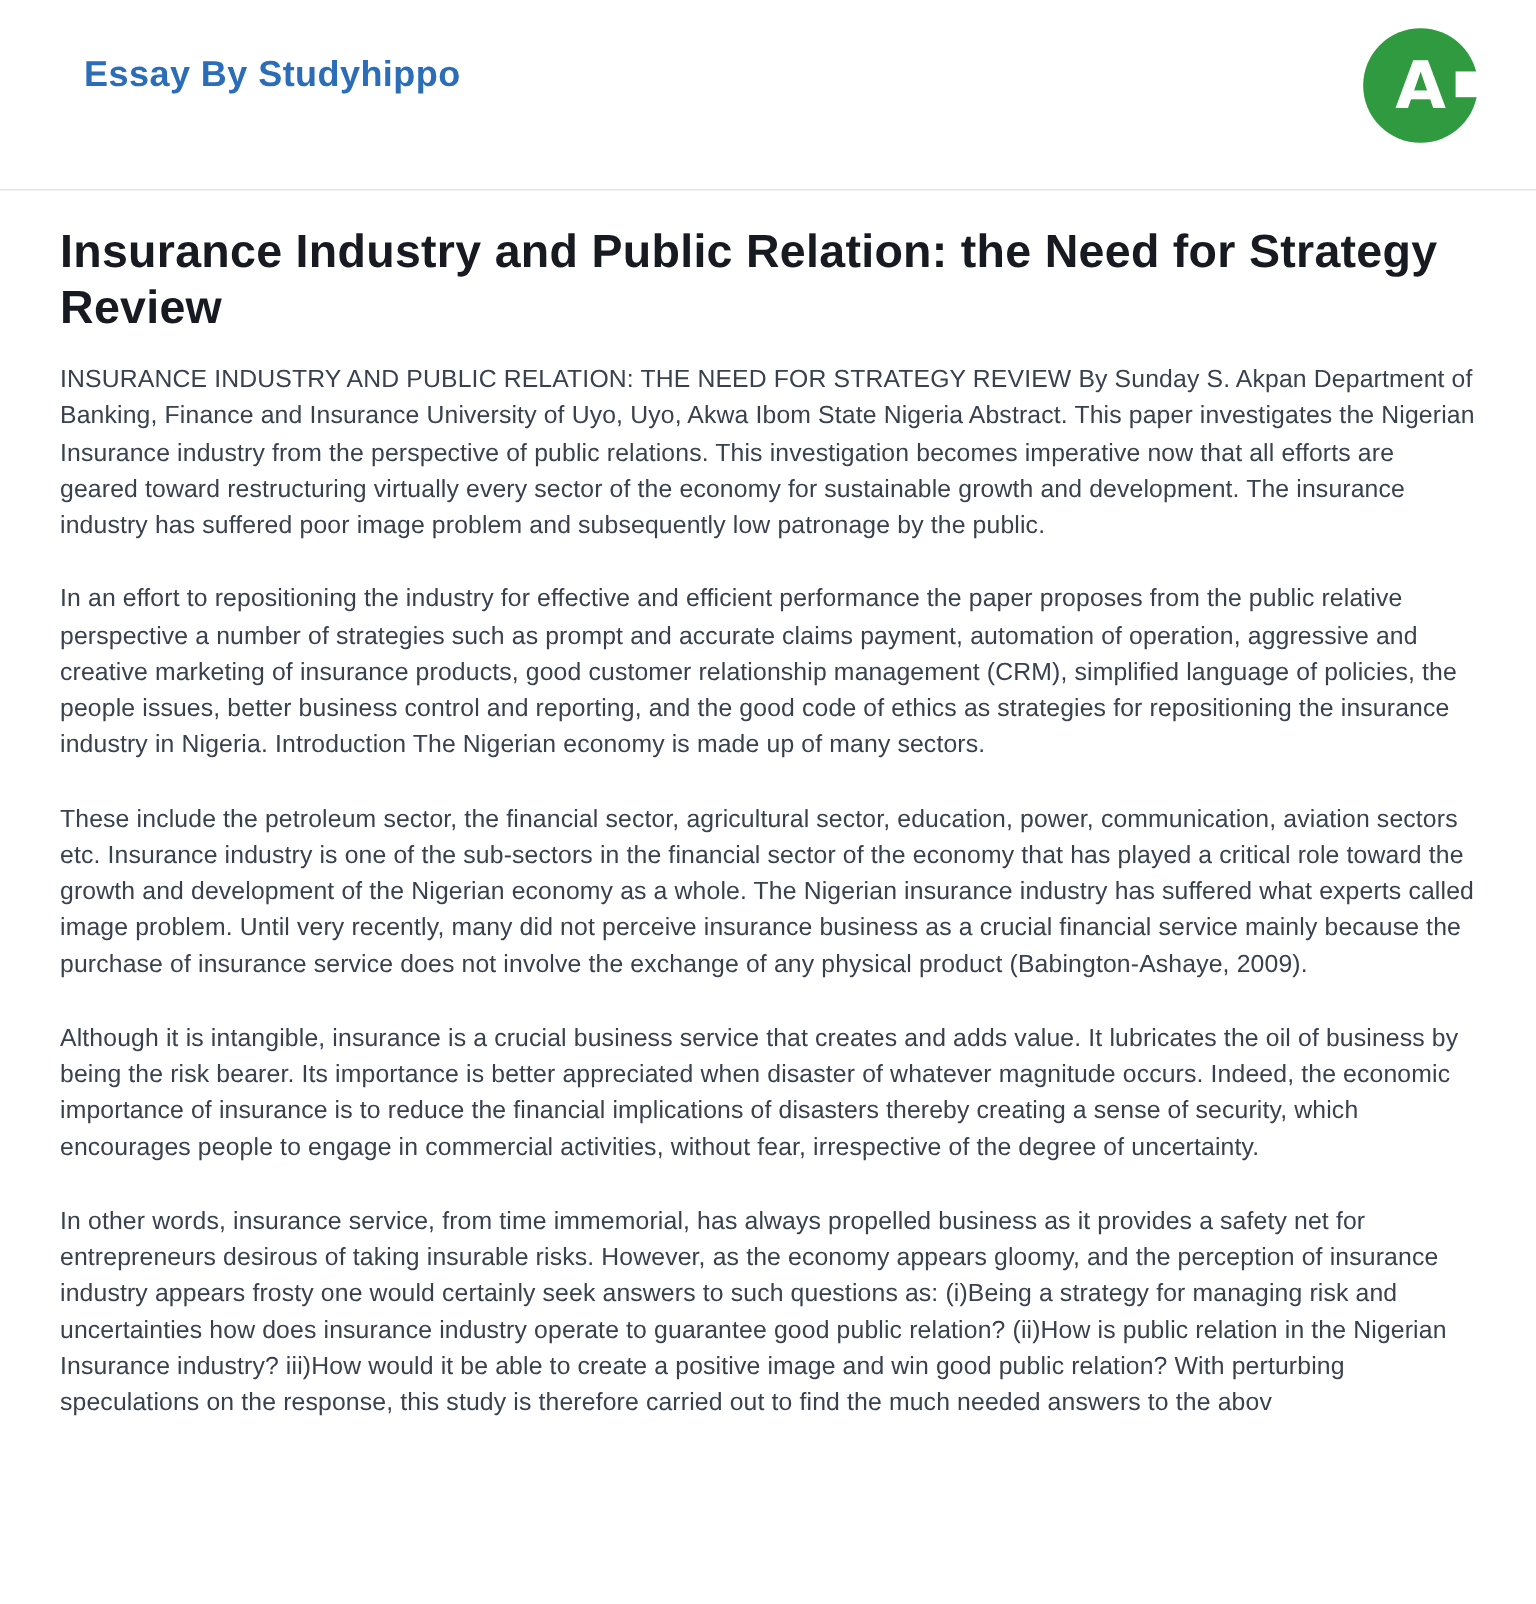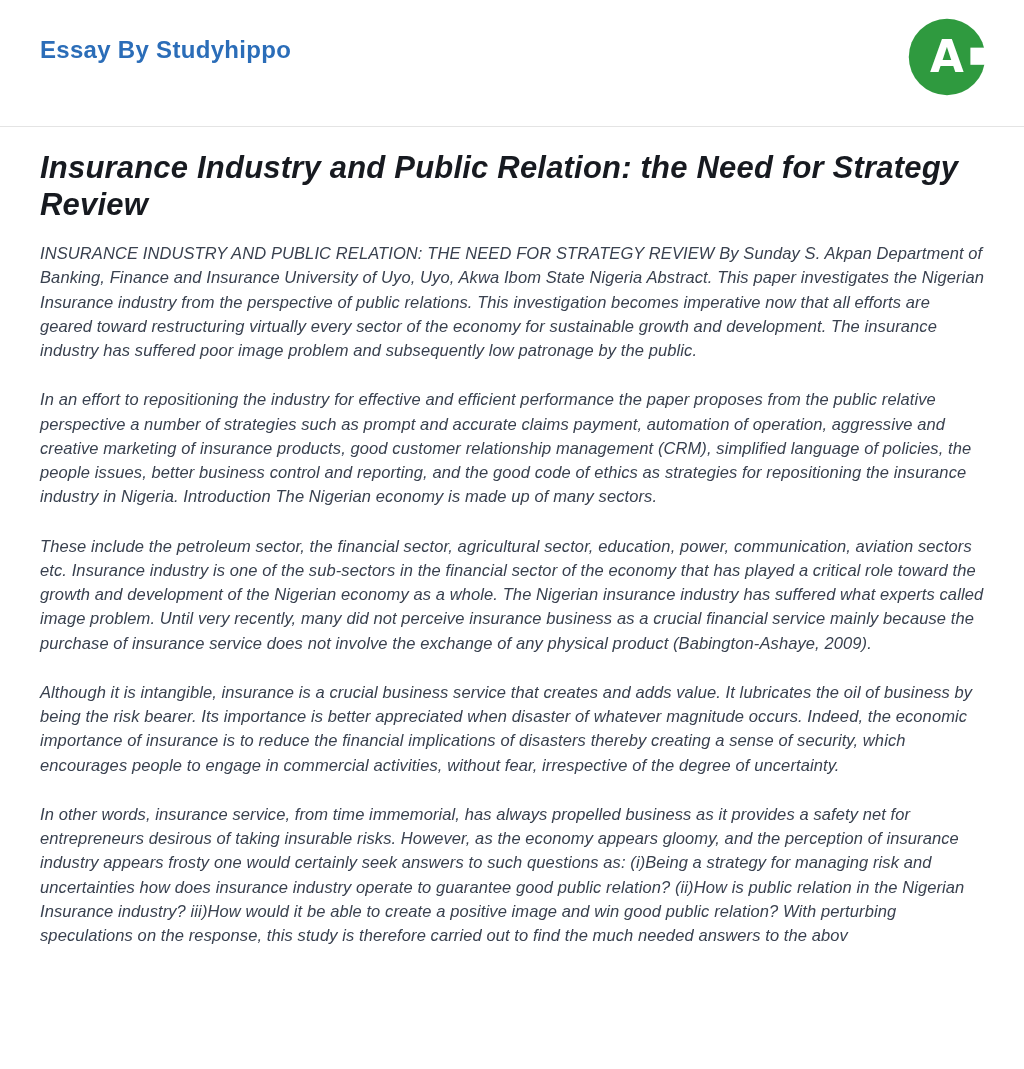--- a/index.html
+++ b/index.html
@@ -19,21 +19,21 @@
     background:var(--page-bg);
     font-family:"Liberation Sans","DejaVu Sans",sans-serif;
   }
   .page{
     width:100%;
     height:100%;
     position:relative;
   }
   .header{
     position:relative;
-    padding:36px 40px 0 40px;
+    padding:36px 40px 0 56px;
     height:126px;
   }
   .site-title{
     color:var(--brand-blue);
     font-size:24px;
     font-weight:700;
     letter-spacing:0.3px;
     margin:0 0 22px 0;
   }
   .source-url{
@@ -54,21 +54,20 @@
     border:none;
     border-top:1px solid var(--divider-color);
     margin:0;
     position:absolute;
     top:126px;
     left:0;
     width:1024px;
   }
   .content{
     padding:24px 40px 0 40px;
-    font-style:italic;
   }
   .article-title{
     color:var(--heading-color);
     font-size:31px;
     line-height:1.18;
     font-weight:700;
     margin:0 0 18px 0;
     max-width:945px;
     letter-spacing:0.2px;
   }

